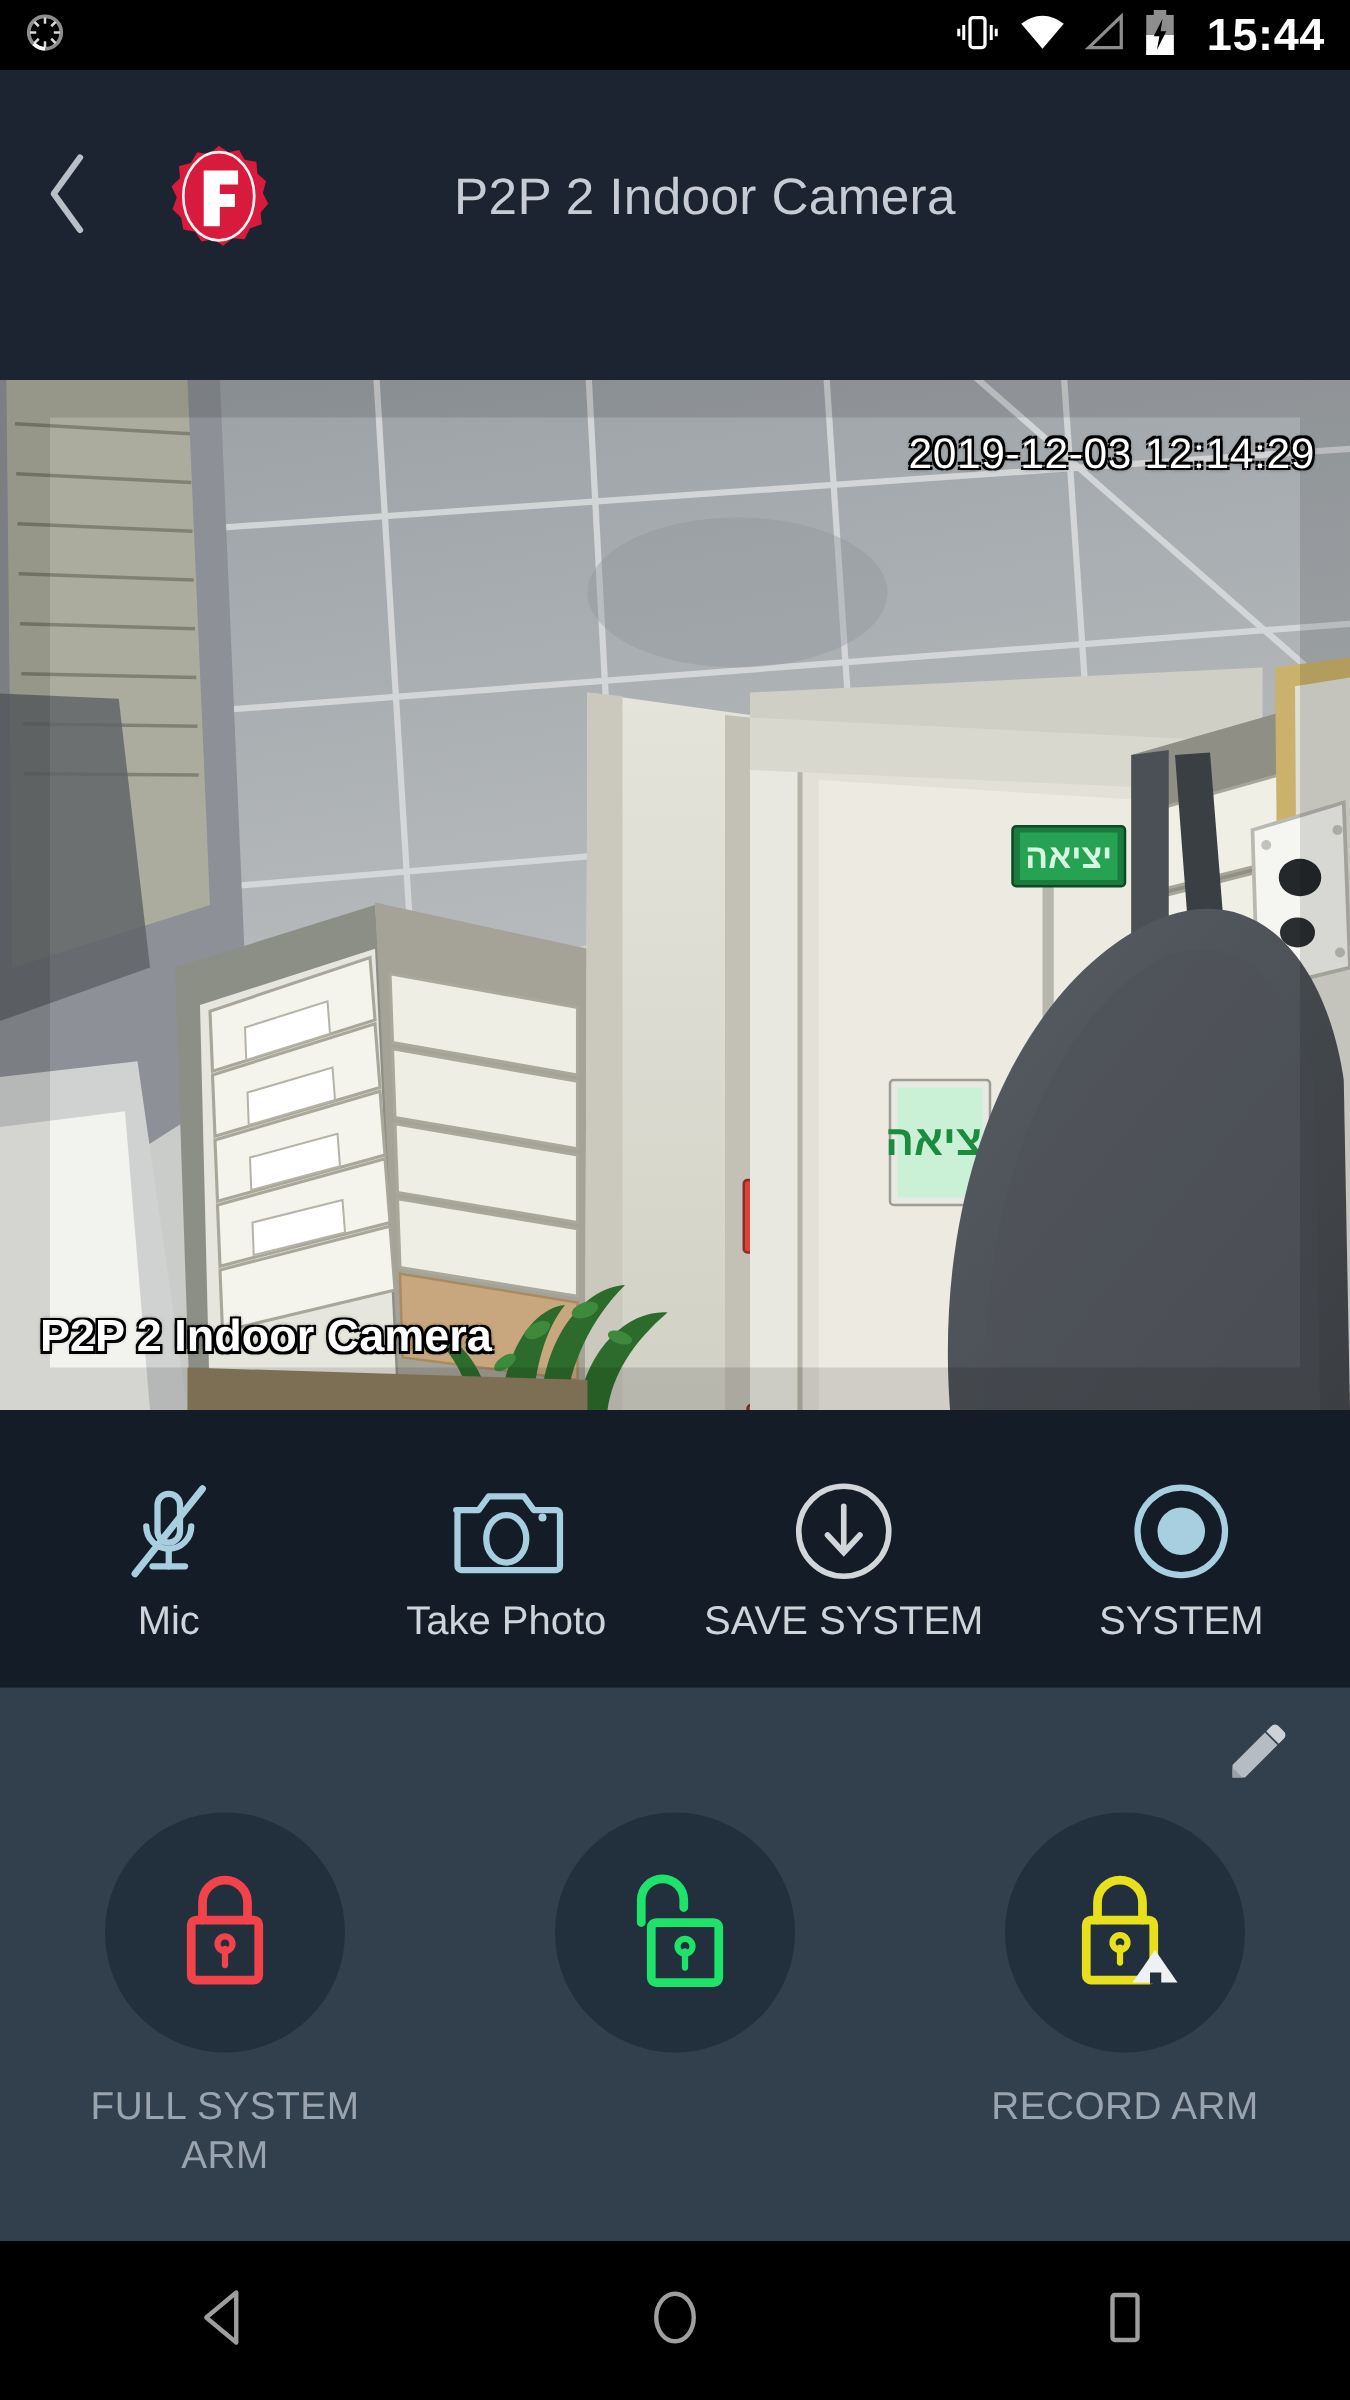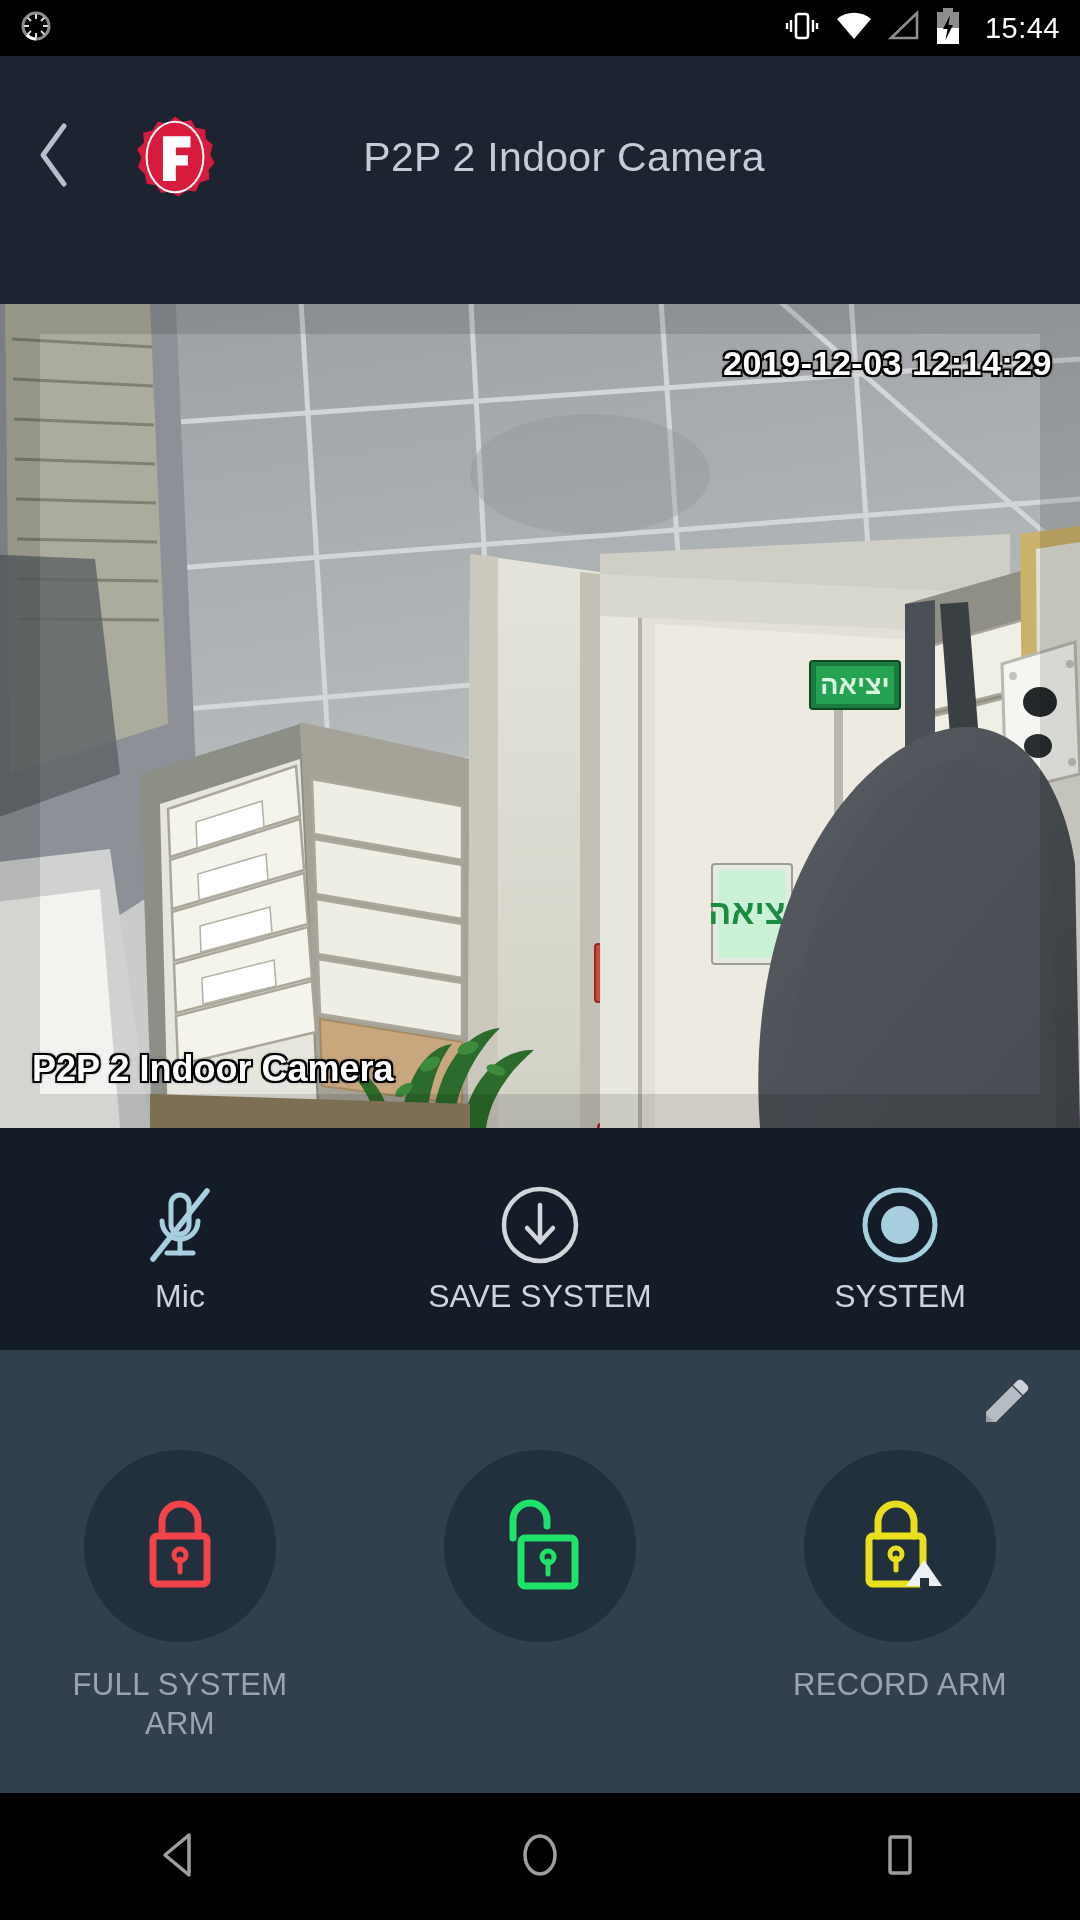--- a/index.html
+++ b/index.html
@@ -13,21 +13,21 @@
 
   
   .statusbar {
     position:absolute; left:0; top:0; width:1080px; height:56px;
     background:#000; display:flex; align-items:center;
     padding:0 20px;
   }
   .sb-left { display:flex; align-items:center; gap:14px; }
   .sb-right { margin-left:auto; display:flex; align-items:center; gap:14px; }
   .sb-time {
-    color:#fff; font-size:29px; font-weight:400; letter-spacing:0.5px;
+    color:#fff; font-size:36px; font-weight:700; letter-spacing:0.5px;
     margin-left:10px;
   }
 
   
   .appbar {
     position:absolute; left:0; top:56px; width:1080px; height:248px;
     background:#1b2430;
   }
   .appbar-row {
     position:absolute; left:0; top:46px; width:1080px; height:110px;
@@ -44,21 +44,21 @@
   }
 
   
   .video {
     position:absolute; left:0; top:304px; width:1080px; height:824px;
     overflow:hidden; background:#8f9499;
   }
   .video svg { display:block; width:1080px; height:824px; }
   .video-ts {
     position:absolute; right:28px; top:40px;
-    color:#fff; font-size:34px; font-weight:700;
+    color:#fff; font-size:34px; font-weight:400;
     font-family:"Liberation Sans", sans-serif;
     letter-spacing:0.5px;
     text-shadow:-2px -2px 0 #000, 2px -2px 0 #000, -2px 2px 0 #000,
                 2px 2px 0 #000, 0 0 4px #000;
     white-space:nowrap;
   }
   .video-label {
     position:absolute; left:32px; bottom:38px;
     color:#fff; font-size:36px; font-weight:700;
     text-shadow:-2px -2px 0 #000, 2px -2px 0 #000, -2px 2px 0 #000,
@@ -406,20 +406,31 @@
             <path d="M21 38 a18 18 0 0 0 36 0"></path>
             <line x1="39" y1="56" x2="39" y2="70"></line>
             <line x1="26" y1="70" x2="52" y2="70"></line>
           </g>
           <line x1="12" y1="76" x2="66" y2="8" stroke="#a8cfe0" stroke-width="5.5" stroke-linecap="round"></line>
         </svg>
       </div>
       <div class="tool-lbl">Mic</div>
     </div>
 
+    <div class="tool">
+      <div class="tool-ico">
+        <svg width="92" height="78" viewBox="0 0 92 78">
+          <path d="M6 22 h18 l8 -11 h28 l8 11 h18 a3 3 0 0 1 3 3 v42 a3 3 0 0 1 -3 3
+                   h-76 a3 3 0 0 1 -3 -3 v-42 a3 3 0 0 1 3 -3 z" fill="none" stroke="#a8cfe0" stroke-width="5" stroke-linejoin="round"></path>
+          <ellipse cx="46" cy="45" rx="16" ry="19" fill="none" stroke="#a8cfe0" stroke-width="5"></ellipse>
+          <circle cx="75" cy="28" r="3.2" fill="#a8cfe0"></circle>
+        </svg>
+      </div>
+      <div class="tool-lbl">Take Photo</div>
+    </div>
 
     <div class="tool">
       <div class="tool-ico">
         <svg width="84" height="84" viewBox="0 0 84 84">
           <circle cx="42" cy="42" r="36" fill="none" stroke="#d2d6da" stroke-width="4.5"></circle>
           <g stroke="#d2d6da" stroke-width="4.5" stroke-linecap="round" fill="none">
             <line x1="42" y1="22" x2="42" y2="58"></line>
             <path d="M29 45 L42 59 L55 45"></path>
           </g>
         </svg>

